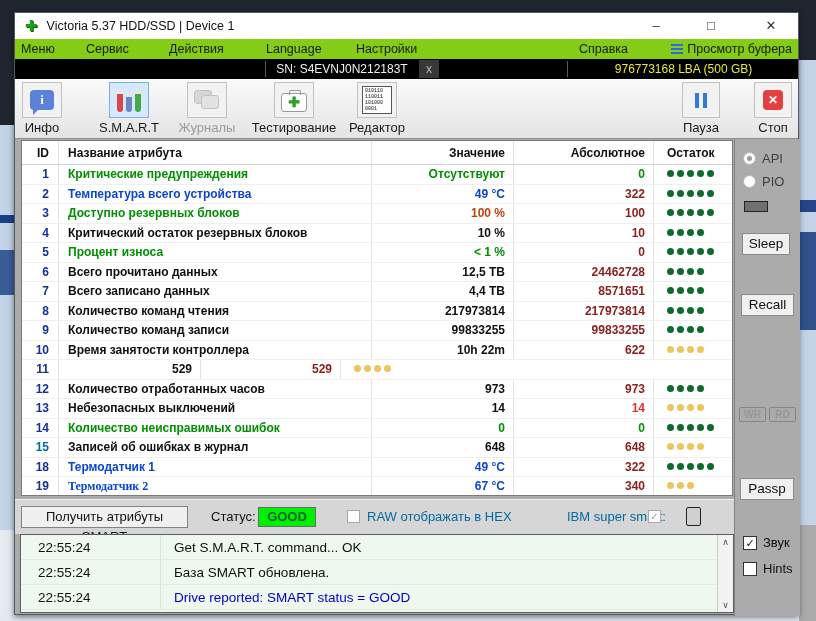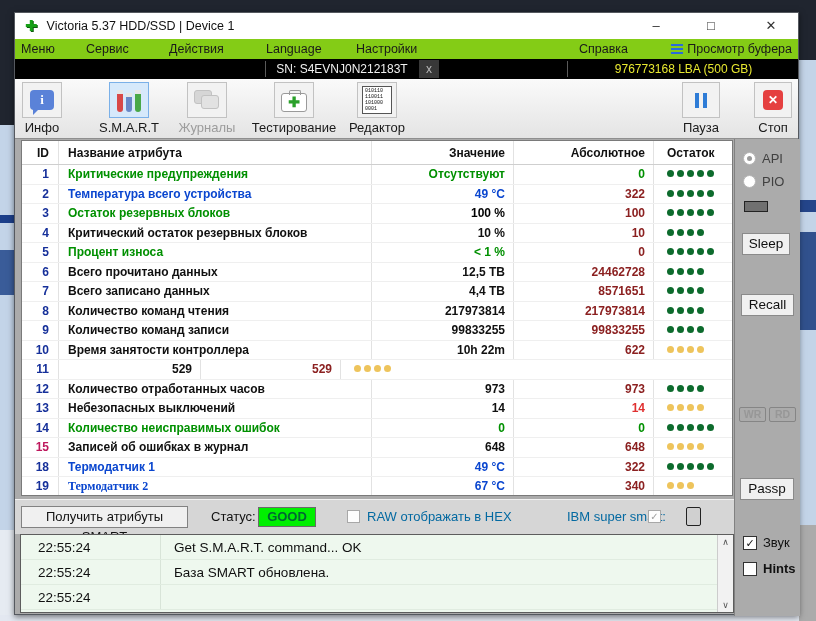--- a/index.html
+++ b/index.html
@@ -264,22 +264,22 @@
         </div>
         <div class="t-row">
           <div class="c-id" style="color: rgb(22, 48, 154);">2</div>
           <div class="c-name" style="color: rgb(10, 70, 207);">Температура всего устройства</div>
           <div class="c-val" style="color: rgb(10, 70, 207);">49 °C</div>
           <div class="c-abs" style="color: rgb(139, 32, 32);">322</div>
           <div class="c-dots"><span class="dot" style="background: rgb(13, 107, 45);"></span><span class="dot" style="background: rgb(13, 107, 45);"></span><span class="dot" style="background: rgb(13, 107, 45);"></span><span class="dot" style="background: rgb(13, 107, 45);"></span><span class="dot" style="background: rgb(13, 107, 45);"></span></div>
         </div>
         <div class="t-row">
           <div class="c-id" style="color: rgb(22, 48, 154);">3</div>
-          <div class="c-name" style="color: rgb(0, 144, 0);">Остаток резервных блоков</div>
-          <div class="c-val" style="color: #000000; text-align: right;">100 %</div>
+          <div class="c-name" style="color: rgb(0, 144, 0);">Доступно резервных блоков</div>
+          <div class="c-val" style="color: #c2410c; text-align: right;">100 %</div>
           <div class="c-abs" style="color: rgb(139, 32, 32);">100</div>
           <div class="c-dots"><span class="dot" style="background: rgb(13, 107, 45);"></span><span class="dot" style="background: rgb(13, 107, 45);"></span><span class="dot" style="background: rgb(13, 107, 45);"></span><span class="dot" style="background: rgb(13, 107, 45);"></span><span class="dot" style="background: rgb(13, 107, 45);"></span></div>
         </div>
         <div class="t-row">
           <div class="c-id" style="color: rgb(22, 48, 154);">4</div>
           <div class="c-name" style="color: rgb(16, 16, 16);">Критический остаток резервных блоков</div>
           <div class="c-val" style="color: rgb(16, 16, 16);">10 %</div>
           <div class="c-abs" style="color: rgb(139, 32, 32);">10</div>
           <div class="c-dots"><span class="dot" style="background: rgb(13, 107, 45);"></span><span class="dot" style="background: rgb(13, 107, 45);"></span><span class="dot" style="background: rgb(13, 107, 45);"></span><span class="dot" style="background: rgb(13, 107, 45);"></span></div>
         </div>
@@ -346,21 +346,21 @@
           <div class="c-dots"><span class="dot" style="background: rgb(238, 196, 92);"></span><span class="dot" style="background: rgb(238, 196, 92);"></span><span class="dot" style="background: rgb(238, 196, 92);"></span><span class="dot" style="background: rgb(238, 196, 92);"></span></div>
         </div>
         <div class="t-row">
           <div class="c-id" style="color: rgb(22, 48, 154);">14</div>
           <div class="c-name" style="color: rgb(0, 144, 0);">Количество неисправимых ошибок</div>
           <div class="c-val" style="color: rgb(0, 144, 0);">0</div>
           <div class="c-abs" style="color: rgb(0, 144, 0);">0</div>
           <div class="c-dots"><span class="dot" style="background: rgb(13, 107, 45);"></span><span class="dot" style="background: rgb(13, 107, 45);"></span><span class="dot" style="background: rgb(13, 107, 45);"></span><span class="dot" style="background: rgb(13, 107, 45);"></span><span class="dot" style="background: rgb(13, 107, 45);"></span></div>
         </div>
         <div class="t-row">
-          <div class="c-id" style="color: #be185d; padding-left: 8px;">15</div>
+          <div class="c-id" style="color: #0369a1; padding-left: 8px;">15</div>
           <div class="c-name" style="color: rgb(16, 16, 16);">Записей об ошибках в журнал</div>
           <div class="c-val" style="color: rgb(16, 16, 16);">648</div>
           <div class="c-abs" style="color: rgb(139, 32, 32);">648</div>
           <div class="c-dots"><span class="dot" style="background: rgb(238, 196, 92);"></span><span class="dot" style="background: rgb(238, 196, 92);"></span><span class="dot" style="background: rgb(238, 196, 92);"></span><span class="dot" style="background: rgb(238, 196, 92);"></span></div>
         </div>
         <div class="t-row">
           <div class="c-id" style="color: rgb(22, 48, 154);">18</div>
           <div class="c-name" style="color: rgb(10, 70, 207);">Термодатчик 1</div>
           <div class="c-val" style="color: rgb(10, 70, 207);">49 °C</div>
           <div class="c-abs" style="color: rgb(139, 32, 32);">322</div>
@@ -388,21 +388,21 @@
     <div class="led"></div>
     <div class="side-btn" style="left:7px;top:94px;width:48px;height:22px;line-height:20px;">Sleep</div>
     <div class="side-btn" style="left:6px;top:155px;width:53px;height:22px;line-height:20px;">Recall</div>
     <div class="mini-btn" style="left:4px;top:268px;">WR</div>
     <div class="mini-btn" style="left:34px;top:268px;">RD</div>
     <div class="side-btn" style="left:5px;top:339px;width:54px;height:22px;line-height:20px;">Passp</div>
     <div class="chk-row" style="top:396px;">
       <span class="chk">✓</span>
       <span>Звук</span>
     </div>
-    <div class="chk-row" style="top:422px;font-weight:bold;">
+    <div class="chk-row" style="top:422px;">
       <span class="chk"></span>
       <span>Hints</span>
     </div>
   </div>
 
   <div class="statusrow">
     <div class="get-smart">Получить атрибуты SMART</div>
     <div class="st-label">Статус:</div>
     <div class="st-badge" id="good-badge" style="background: rgb(0, 240, 0);">GOOD</div>
     <div class="chk-dis" style="left:332px;"></div>
@@ -417,20 +417,21 @@
         <div class="log-row">
           <div class="log-time">22:55:24</div>
           <div class="log-msg" style="color: rgb(16, 16, 16);">Get S.M.A.R.T. command... OK</div>
         </div>
         <div class="log-row">
           <div class="log-time">22:55:24</div>
           <div class="log-msg" style="color: rgb(16, 16, 16);">База SMART обновлена.</div>
         </div>
         <div class="log-row">
           <div class="log-time">22:55:24</div>
+          <div class="log-msg" style="color: rgb(0, 0, 204);">Drive reported: SMART status = GOOD</div>
         </div>
       </div>
     <div class="log-scroll">
       <span class="arr" style="top:2px;">∧</span>
       <span class="arr" style="bottom:2px;">∨</span>
     </div>
   </div>
 
 </div>
 

